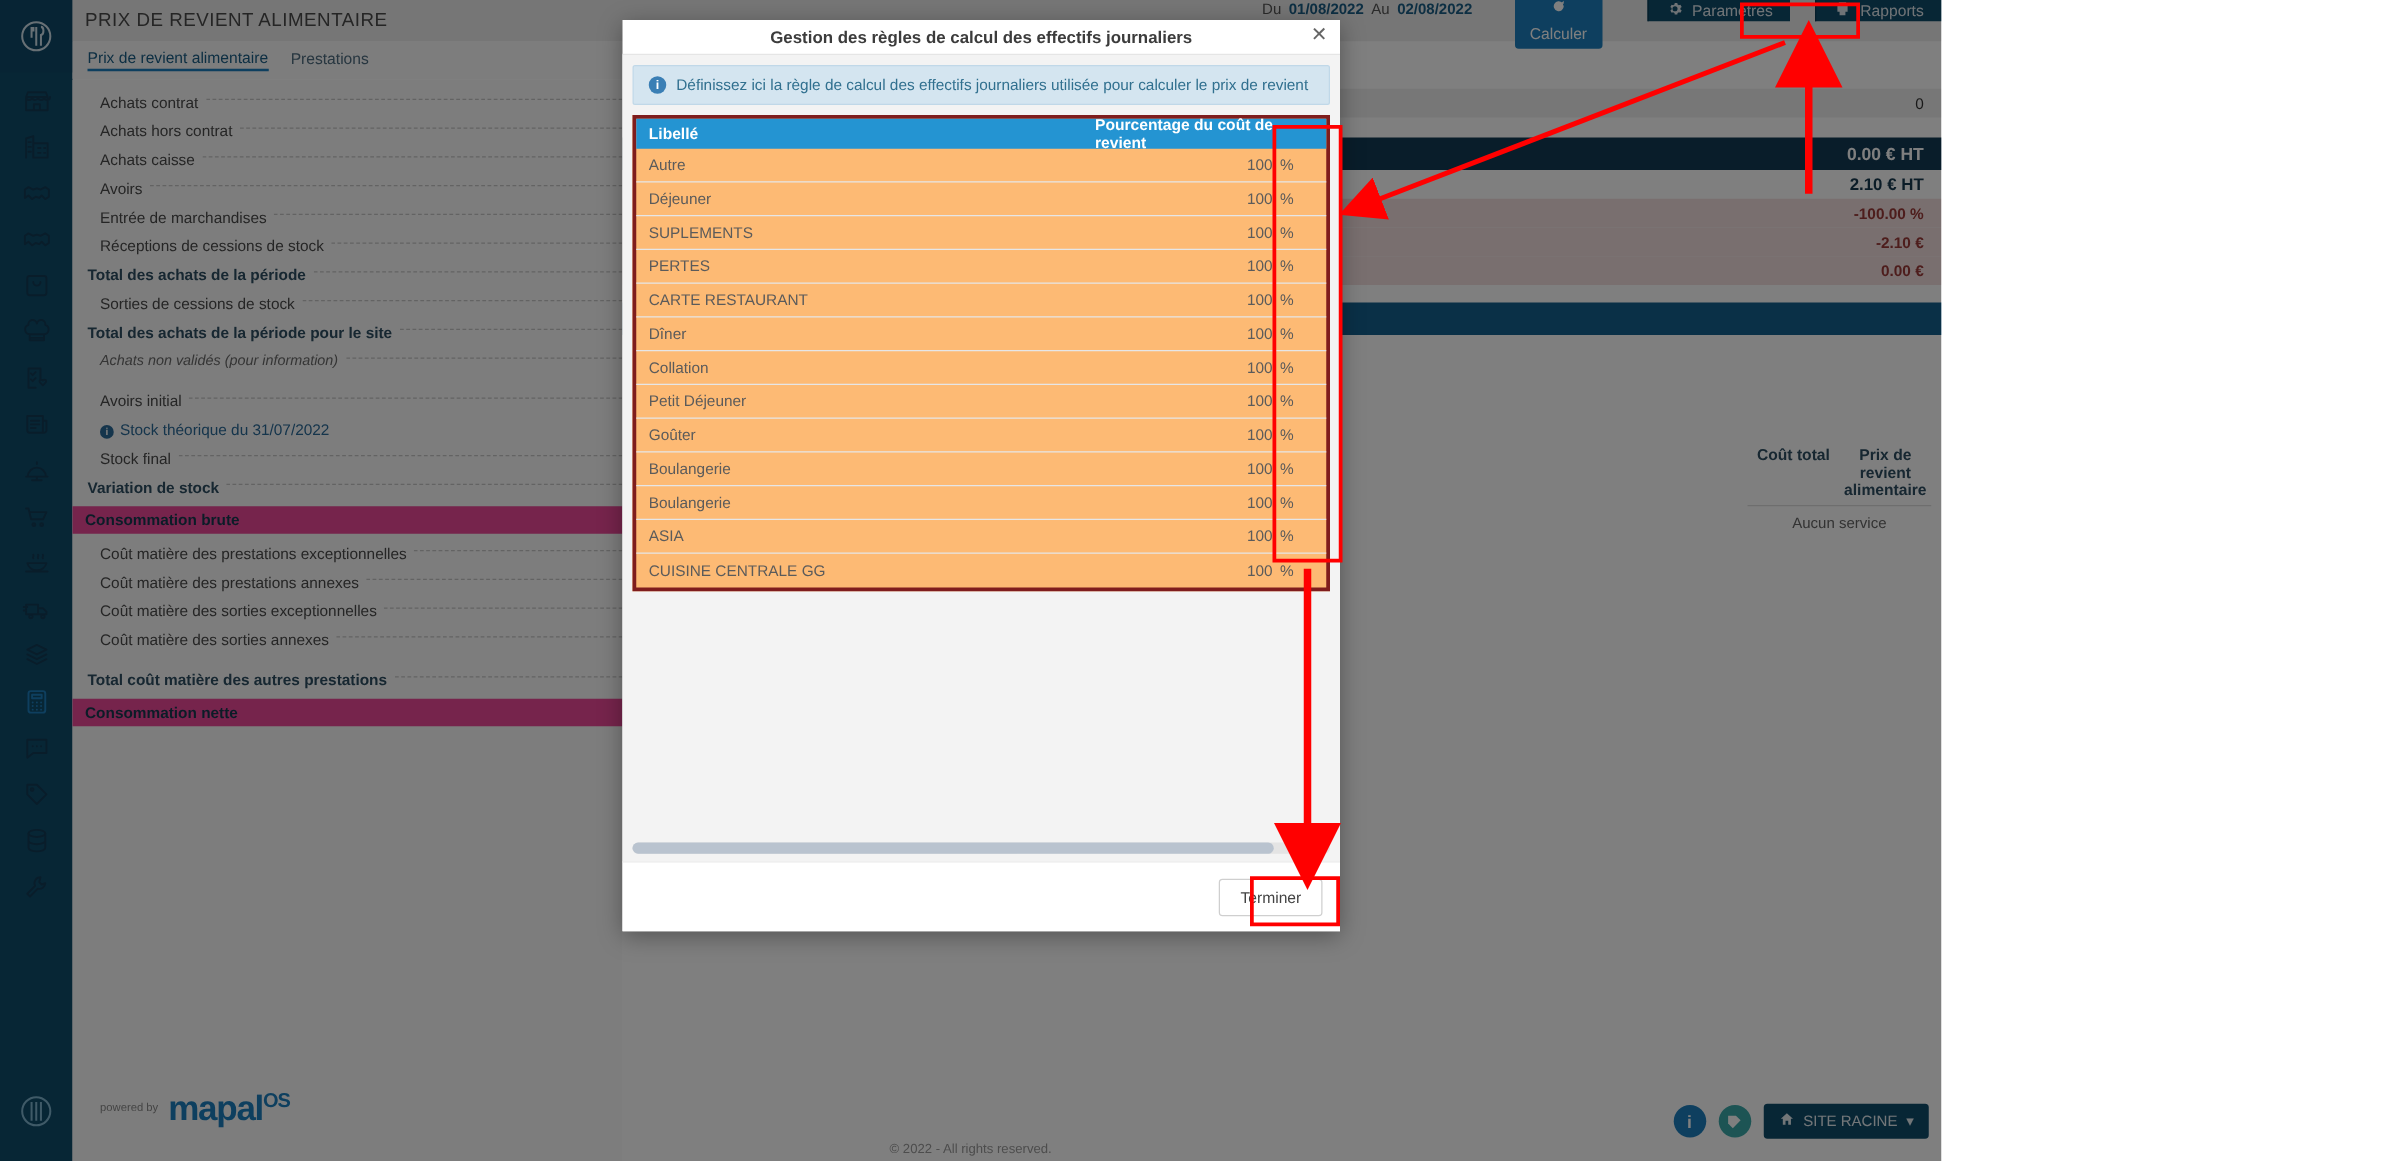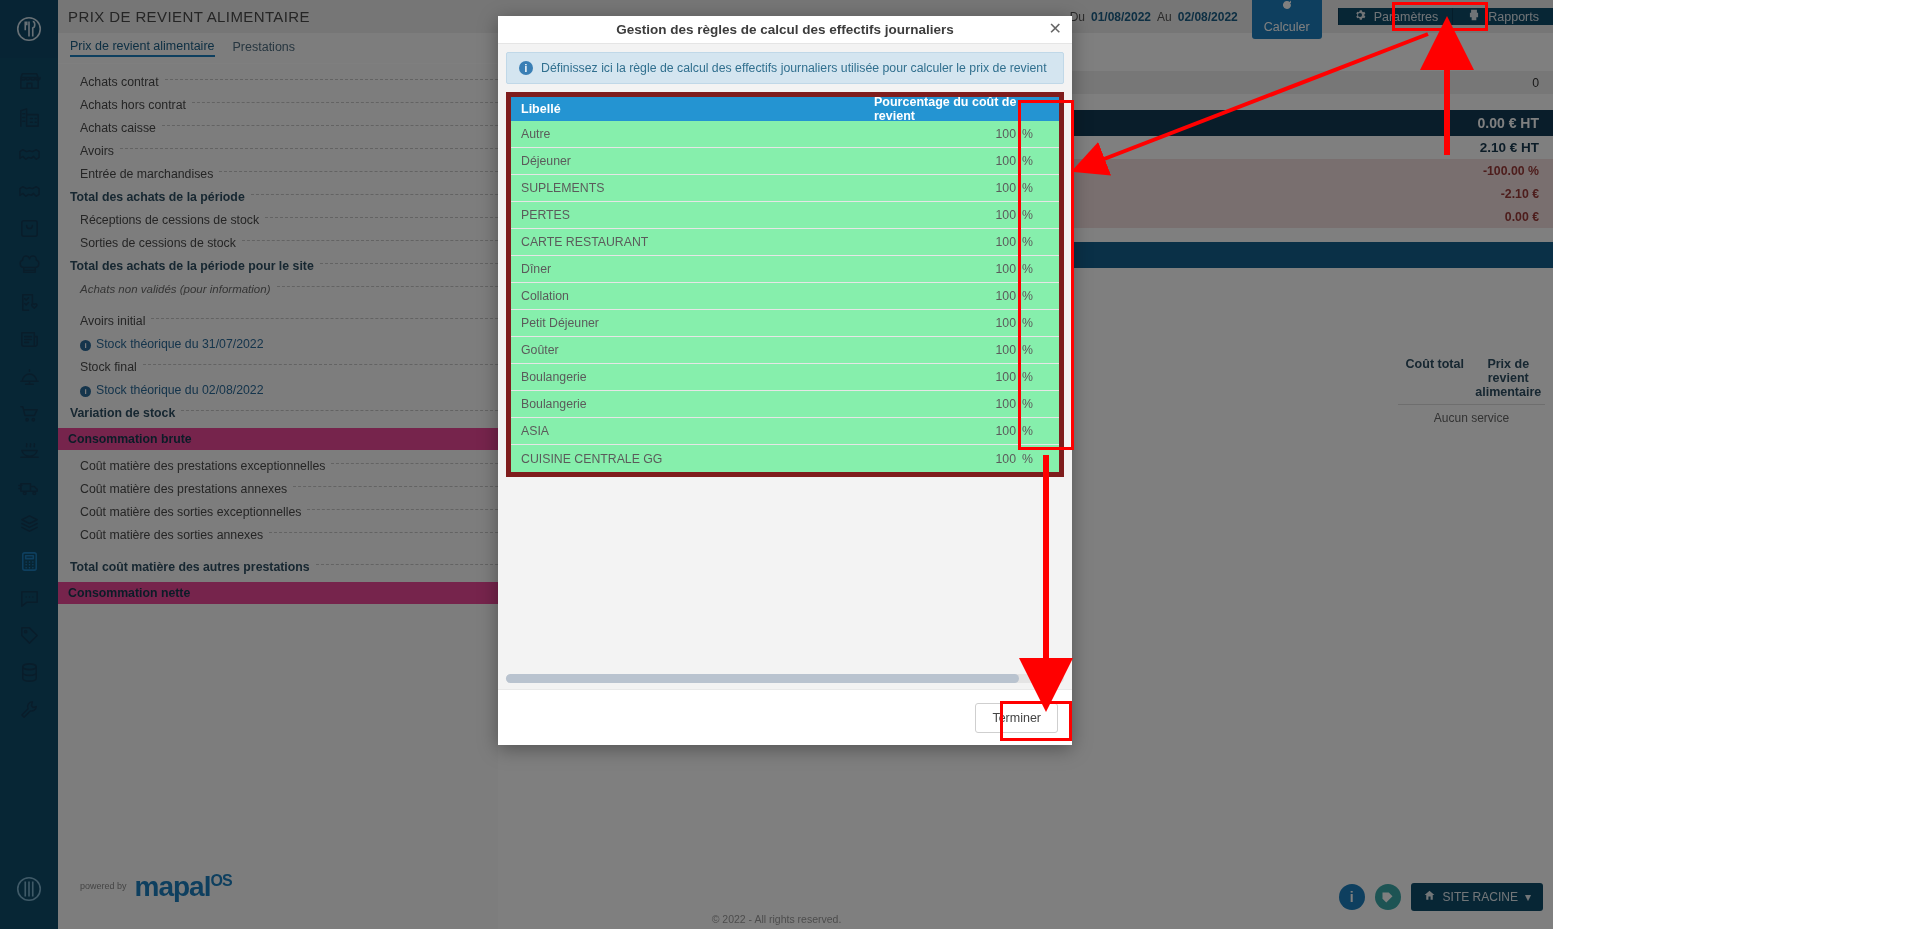--- a/index.html
+++ b/index.html
@@ -49,21 +49,21 @@
   
   .topbar {
     position: absolute; left: 58px; top: 0; right: 0; height: 33px;
     background: #ececec;
     display: flex; align-items: center;
   }
   .page-title {
     font-size: 15px; color: #4a4a4a; letter-spacing: .4px;
     padding-left: 10px; font-weight: 400;
   }
-  .topbar-right { margin-left: auto; display: flex; align-items: center; height: 33px; }
+  .topbar-right { margin-left: auto; display: flex; align-items: flex-start; height: 33px; gap: 20px; }
   .tb-btn {
     background: #0f4c6b; color: #dfe7ec; font-size: 12.5px;
     display: flex; align-items: center; gap: 7px;
     padding: 0 14px; cursor: pointer; border-left: 1px solid #0b3b54;
   }
   .tb-btn svg { width: 14px; height: 14px; fill: #dfe7ec; }
   .date-range {
     display: flex; align-items: center; gap: 6px; font-size: 12px; color: #4a4a4a;
     margin-right: 14px;
   }
@@ -178,21 +178,21 @@
   .info-bar {
     background: #d4e5f0; border: 1px solid #c0d8e8; border-radius: 2px;
     padding: 8px 12px; font-size: 12.3px; color: #31708f;
     display: flex; align-items: center; gap: 8px; margin-bottom: 8px;
   }
   .info-ico {
     width: 14px; height: 14px; border-radius: 50%; background: #3a7fb5; color: #fff;
     font-size: 10px; font-weight: 700; display: flex; align-items: center; justify-content: center;
     flex: 0 0 14px;
   }
-  .rule-table { background: #86efac; border: 5px solid #7f1d1d; }
+  .rule-table { background: #fdba74; border: 3px solid #7f1d1d; }
   .rt-head {
     background: #2494d2; color: #fff; font-weight: 700; font-size: 12.5px;
     display: flex; align-items: center; height: 24px; padding: 0 10px;
   }
   .rt-head .c1 { flex: 1; }
   .rt-head .c2 { width: 175px; text-align: left; }
   .rt-row {
     display: flex; align-items: center; height: 27px; padding: 0 10px;
     border-bottom: 1px solid #e6e6e6; font-size: 12.3px; color: #5b5b5b; gap: 27px;
   }
@@ -401,29 +401,29 @@
           <span class="dots"></span>
         </div>
       <div class="bd-row">
           <span class="lbl">Avoirs</span>
           <span class="dots"></span>
         </div>
       <div class="bd-row">
           <span class="lbl">Entrée de marchandises</span>
           <span class="dots"></span>
         </div>
+      <div class="bd-row">
+          <span class="lbl">Réceptions de cessions de stock</span>
+          <span class="dots"></span>
+        </div>
       <div class="bd-row bold">
           <span class="lbl">Total des achats de la période</span>
           <span class="dots"></span>
         </div>
       <div class="bd-row">
-          <span class="lbl">Réceptions de cessions de stock</span>
-          <span class="dots"></span>
-        </div>
-      <div class="bd-row">
           <span class="lbl">Sorties de cessions de stock</span>
           <span class="dots"></span>
         </div>
       <div class="bd-row bold">
           <span class="lbl">Total des achats de la période pour le site</span>
           <span class="dots"></span>
         </div>
       <div class="bd-row italic">
           <span class="lbl">Achats non validés (pour information)</span>
           <span class="dots"></span>
@@ -432,23 +432,20 @@
       <div class="bd-row">
           <span class="lbl">Avoirs initial</span>
           <span class="dots"></span>
         </div>
       <div class="bd-row link">
           <span class="lbl"><i class="ico">i</i><span>Stock théorique du 31/07/2022</span></span>
         </div>
       <div class="bd-row">
           <span class="lbl">Stock final</span>
           <span class="dots"></span>
-        </div>
-      <div class="bd-row link">
-          <span class="lbl"><i class="ico">i</i><span>Stock théorique du 02/08/2022</span></span>
         </div>
       <div class="bd-row bold">
           <span class="lbl">Variation de stock</span>
           <span class="dots"></span>
         </div>
       <div class="bd-row section">
           <span class="lbl" style="background:transparent;">Consommation brute</span>
         </div>
       <div class="bd-row">
           <span class="lbl">Coût matière des prestations exceptionnelles</span>

